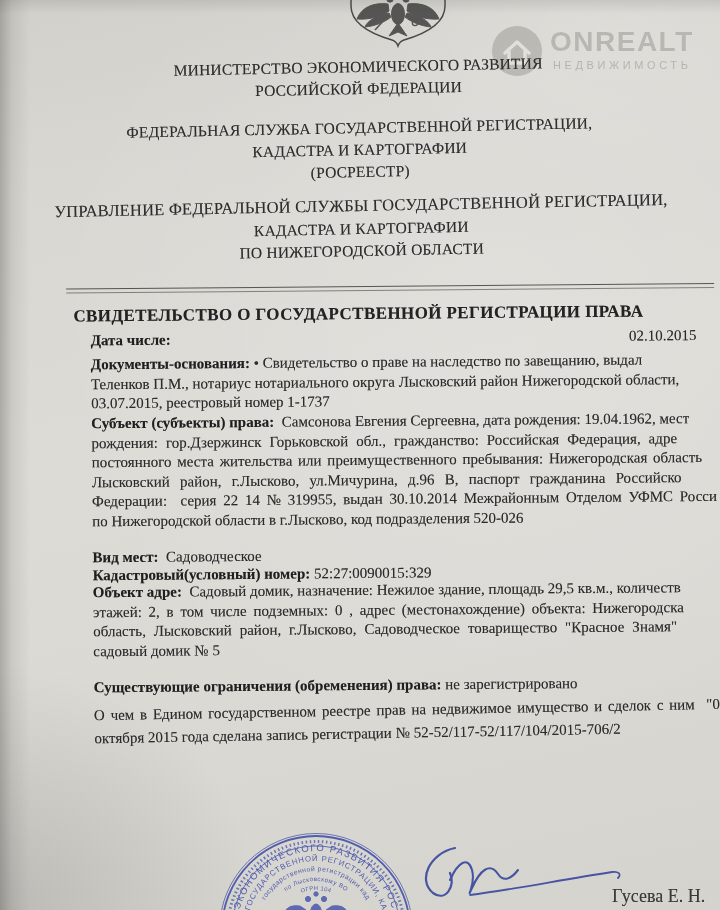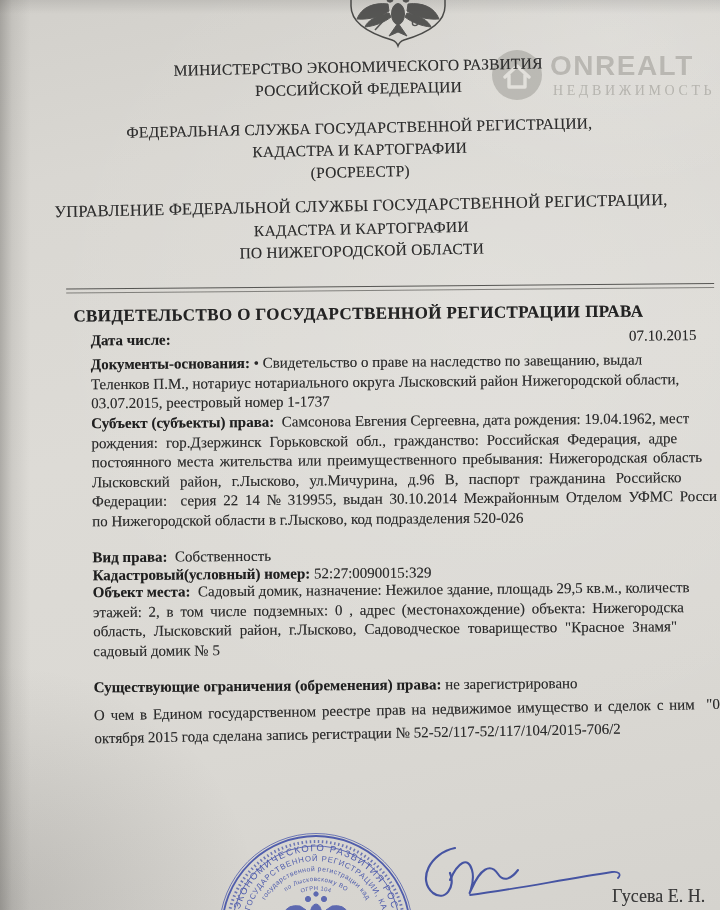--- a/index.html
+++ b/index.html
@@ -12,30 +12,30 @@
       linear-gradient(to right, rgba(62,60,56,0.30), rgba(62,60,56,0.10) 12px, rgba(0,0,0,0) 30px),
       radial-gradient(40% 22% at 85% 4%, rgba(255,255,255,0.13), rgba(0,0,0,0) 80%),
       radial-gradient(90% 70% at 68% 35%, rgba(255,255,255,0.15), rgba(0,0,0,0) 70%),
       radial-gradient(60% 45% at 0% 100%, rgba(40,38,36,0.16), rgba(0,0,0,0) 60%),
       linear-gradient(168deg, #d2d0cb 0%, #d9d7d2 18%, #dddbd6 45%, #dbd9d4 70%, #d5d3ce 100%);
   }
   .txt{text-shadow:0 0 0.6px rgba(46,46,46,0.45);}
   
   .crest{position:absolute;left:348px;top:-8px;width:100px;height:62px;}
   
-  .watermark{position:absolute;left:486px;top:22px;width:232px;height:66px;opacity:0.85;margin-top:24px;}
+  .watermark{position:absolute;left:486px;top:22px;width:232px;height:66px;opacity:0.85;}
   .wm-brand{
     position:absolute;left:64px;top:4px;
     font-family:"Liberation Sans", sans-serif;font-weight:700;font-size:28px;
     letter-spacing:1.5px;color:rgba(169,167,161,0.85);
     text-shadow:0 0 1px rgba(255,255,255,0.35);
   }
   .wm-sub{
     position:absolute;left:67px;top:37px;
-    font-family:Liberation Serif, serif;font-size:14px;
+    font-family:Liberation Sans, sans-serif;font-size:11px;
     letter-spacing:3.6px;color:rgba(163,161,155,0.8);
   }
   
   .header-group{position:absolute;left:0;top:0;width:720px;transform:rotate(-1.15deg);transform-origin:50% 160px;}
   .hline{position:absolute;left:0;width:720px;text-align:center;font-size:15.5px;letter-spacing:0.2px;white-space:pre;color:#2e2e2e;}
   .h1{top:58px;}  .h2{top:80px;}
   .h3{top:119px;} .h4{top:141px;} .h5{top:163px;}
   .h6{top:196px;font-size:16.5px;} .h7{top:220px;} .h8{top:242px;}
   
   .main{position:absolute;left:0;top:0;width:720px;height:910px;transform:rotate(-0.5deg);transform-origin:50% 500px;}
@@ -102,48 +102,48 @@
     <div class="hline h6 txt">УПРАВЛЕНИЕ ФЕДЕРАЛЬНОЙ СЛУЖБЫ ГОСУДАРСТВЕННОЙ РЕГИСТРАЦИИ,</div>
     <div class="hline h7 txt">КАДАСТРА И КАРТОГРАФИИ</div>
     <div class="hline h8 txt">ПО НИЖЕГОРОДСКОЙ ОБЛАСТИ</div>
   </div>
 
   <div class="main">
     <div class="rule"></div>
     <div class="doc-title txt">СВИДЕТЕЛЬСТВО О ГОСУДАРСТВЕННОЙ РЕГИСТРАЦИИ ПРАВА</div>
 
     <div class="block date-row">
-      <div class="line txt"><b>Дата числе:</b><span class="date-val">07.10.2015</span></div>
+      <div class="line txt"><b>Дата числе:</b><span class="date-val">02.10.2015</span></div>
     </div>
 
     <div class="block basis">
       <div class="line txt"><b>Документы-основания:</b><span> • Свидетельство о праве на наследство по завещанию, выдал</span></div>
       <div class="line txt">Теленков П.М., нотариус нотариального округа Лысковский район Нижегородской области,</div>
       <div class="line txt">03.07.2015, реестровый номер 1-1737</div>
     </div>
 
     <div class="block subject">
       <div class="line txt"><b>Субъект (субъекты) права:</b><span>  Самсонова Евгения Сергеевна, дата рождения: 19.04.1962, мест</span></div>
       <div class="line txt sp4">рождения: гор.Дзержинск Горьковской обл., гражданство: Российская Федерация, адре</div>
       <div class="line txt sp2">постоянного места жительства или преимущественного пребывания: Нижегородская область</div>
       <div class="line txt sp65">Лысковский район, г.Лысково, ул.Мичурина, д.96 В, паспорт гражданина Российско</div>
       <div class="line txt sp3">Федерации:  серия 22 14 № 319955, выдан 30.10.2014 Межрайонным Отделом УФМС Росси</div>
       <div class="line txt">по Нижегородской области в г.Лысково, код подразделения 520-026</div>
     </div>
 
     <div class="block vid">
-      <div class="line txt"><b>Вид права:</b><span>  Собственность</span></div>
+      <div class="line txt"><b>Вид мест:</b><span>  Садоводческое</span></div>
     </div>
 
     <div class="block kad">
       <div class="line txt"><b>Кадастровый(условный) номер:</b><span> 52:27:0090015:329</span></div>
     </div>
 
     <div class="block obj">
-      <div class="line txt"><b>Объект места:</b><span>  Садовый домик, назначение: Нежилое здание, площадь 29,5 кв.м., количеств</span></div>
+      <div class="line txt"><b>Объект адре:</b><span>  Садовый домик, назначение: Нежилое здание, площадь 29,5 кв.м., количеств</span></div>
       <div class="line txt sp3">этажей: 2, в том числе подземных: 0 , адрес (местонахождение) объекта: Нижегородска</div>
       <div class="line txt sp4">область, Лысковский район, г.Лысково, Садоводческое товарищество "Красное Знамя"</div>
       <div class="line txt">садовый домик № 5</div>
     </div>
 
     <div class="block restr">
       <div class="line txt"><b>Существующие ограничения (обременения) права:</b><span> не зарегистрировано</span></div>
     </div>
 
     <div class="block record">

